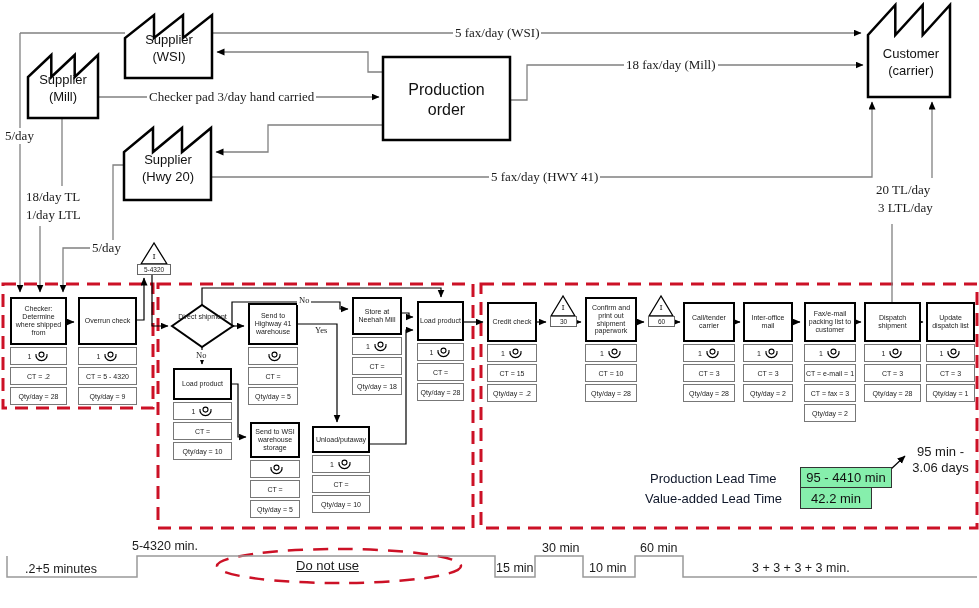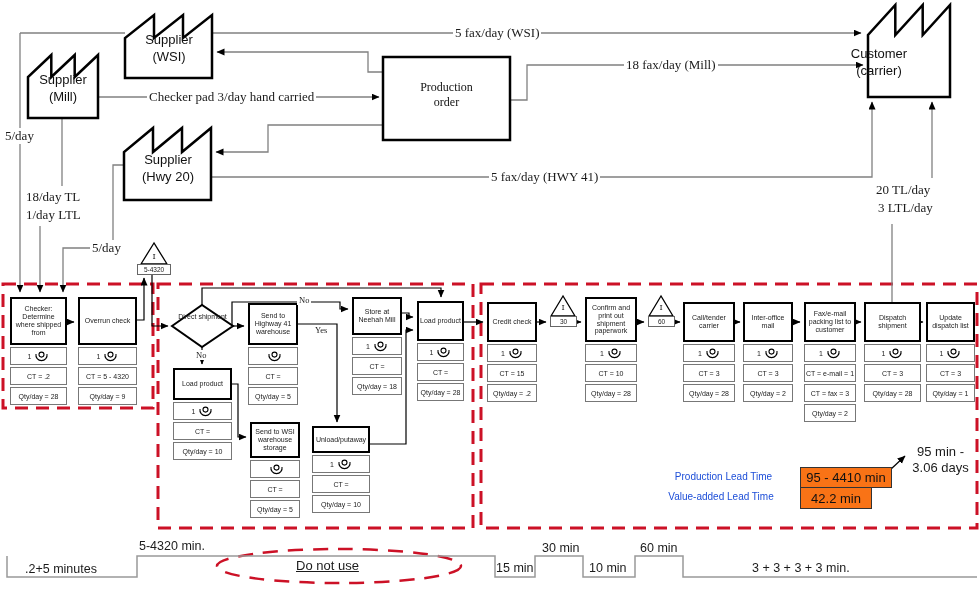--- a/index.html
+++ b/index.html
@@ -16,23 +16,23 @@
               align-items:center;justify-content:center;text-align:center;
               font-size:7px;line-height:1.12;padding:1px;color:#222;}
   .stat{box-sizing:border-box;border:1px solid #777;background:#fff;height:18px;margin-top:2px;
         display:flex;align-items:center;justify-content:center;gap:3px;
         font-size:7px;color:#222;text-align:center;line-height:1;}
   .tri-sym{position:absolute;z-index:3;font-family:"DejaVu Serif",serif;font-size:8px;
            display:flex;align-items:center;justify-content:center;color:#222;}
   .tribox{position:absolute;z-index:3;box-sizing:border-box;border:1px solid #666;background:#fff;
           font-size:6.5px;display:flex;align-items:center;justify-content:center;color:#222;}
   .decision-lbl{position:absolute;z-index:3;font-size:7px;line-height:1.15;text-align:center;color:#222;}
-  .ltbox{position:absolute;z-index:3;box-sizing:border-box;border:1.5px solid #333;background:#f97316;
+  .ltbox{position:absolute;z-index:3;box-sizing:border-box;border:1.5px solid #333;background:#86efac;
          display:flex;align-items:center;justify-content:center;font-size:13px;color:#111;}
-  .ltlbl{position:absolute;z-index:3;font-size:10px;text-align:center;color:#1d4ed8;white-space:nowrap;}
+  .ltlbl{position:absolute;z-index:3;font-size:13px;text-align:left;color:#0f172a;white-space:nowrap;}
   .tl{font-size:12.5px;}
 </style>
 </head>
 <body>
 
 <div id="stage">
 
   <svg id="lines" width="979" height="608" viewBox="0 0 979 608">
     <defs>
       <marker id="ar" markerWidth="10" markerHeight="9" refX="7.5" refY="3.5" orient="auto" markerUnits="userSpaceOnUse">
@@ -111,25 +111,25 @@
     <div>(WSI)</div>
   </div>
   <div class="fac-lbl" style="left:29px;top:72px;width:68px;">
     <div>Supplier</div>
     <div>(Mill)</div>
   </div>
   <div class="fac-lbl" style="left:126px;top:152px;width:84px;">
     <div>Supplier</div>
     <div>(Hwy 20)</div>
   </div>
-  <div class="fac-lbl" style="left:840px;top:46px;width:78px;">
+  <div class="fac-lbl" style="left:872px;top:46px;width:78px;">
     <div>Customer</div>
     <div>(carrier)</div>
   </div>
-  <div class="fac-lbl" style="left:385px;top:80px;width:123px;font-size:12px;font-family:Liberation Serif, serif;">
+  <div class="fac-lbl" style="left:385px;top:80px;width:123px;font-size:16px;">
     <div>Production</div>
     <div>order</div>
   </div>
 
   <div class="lbl bgw" style="left:453px;top:25px;">5 fax/day (WSI)</div>
   <div class="lbl bgw" style="left:624px;top:57px;">18 fax/day (Mill)</div>
   <div class="lbl bgw" style="left:147px;top:89px;">Checker pad 3/day hand carried</div>
   <div class="lbl bgw" style="left:489px;top:169px;">5 fax/day (HWY 41)</div>
   <div class="lbl bgw" style="left:3px;top:128px;">5/day</div>
   <div class="lbl bgw" style="left:24px;top:189px;">18/day TL</div>
@@ -337,21 +337,21 @@
   <div class="ltlbl" style="left:650px;top:471px;width:147px;">Production Lead Time</div>
   <div class="ltbox" style="left:800px;top:467px;width:92px;height:21px;">95 - 4410 min</div>
   <div class="ltlbl" style="left:645px;top:491px;width:152px;">Value-added Lead Time</div>
   <div class="ltbox" style="left:800px;top:487px;width:72px;height:22px;">42.2 min</div>
   <div class="lbl ctr" style="left:903px;top:444px;width:75px;white-space:normal;line-height:1.25;">
     <div>95 min -</div>
     <div>3.06 days</div>
   </div>
 
   <div class="lbl tl" style="left:25px;top:562px;">.2+5 minutes</div>
-  <div class="lbl tl" style="left:139px;top:539px;">5-4320 min.</div>
+  <div class="lbl tl" style="left:132px;top:539px;">5-4320 min.</div>
   <div class="lbl" style="left:296px;top:558px;text-decoration:underline;">Do not use</div>
   <div class="lbl tl" style="left:496px;top:561px;">15 min</div>
   <div class="lbl tl" style="left:542px;top:541px;">30 min</div>
   <div class="lbl tl" style="left:589px;top:561px;">10 min</div>
   <div class="lbl tl" style="left:640px;top:541px;">60 min</div>
   <div class="lbl tl" style="left:752px;top:561px;">3 + 3 + 3 + 3 min.</div>
 
 
 </div>
 

